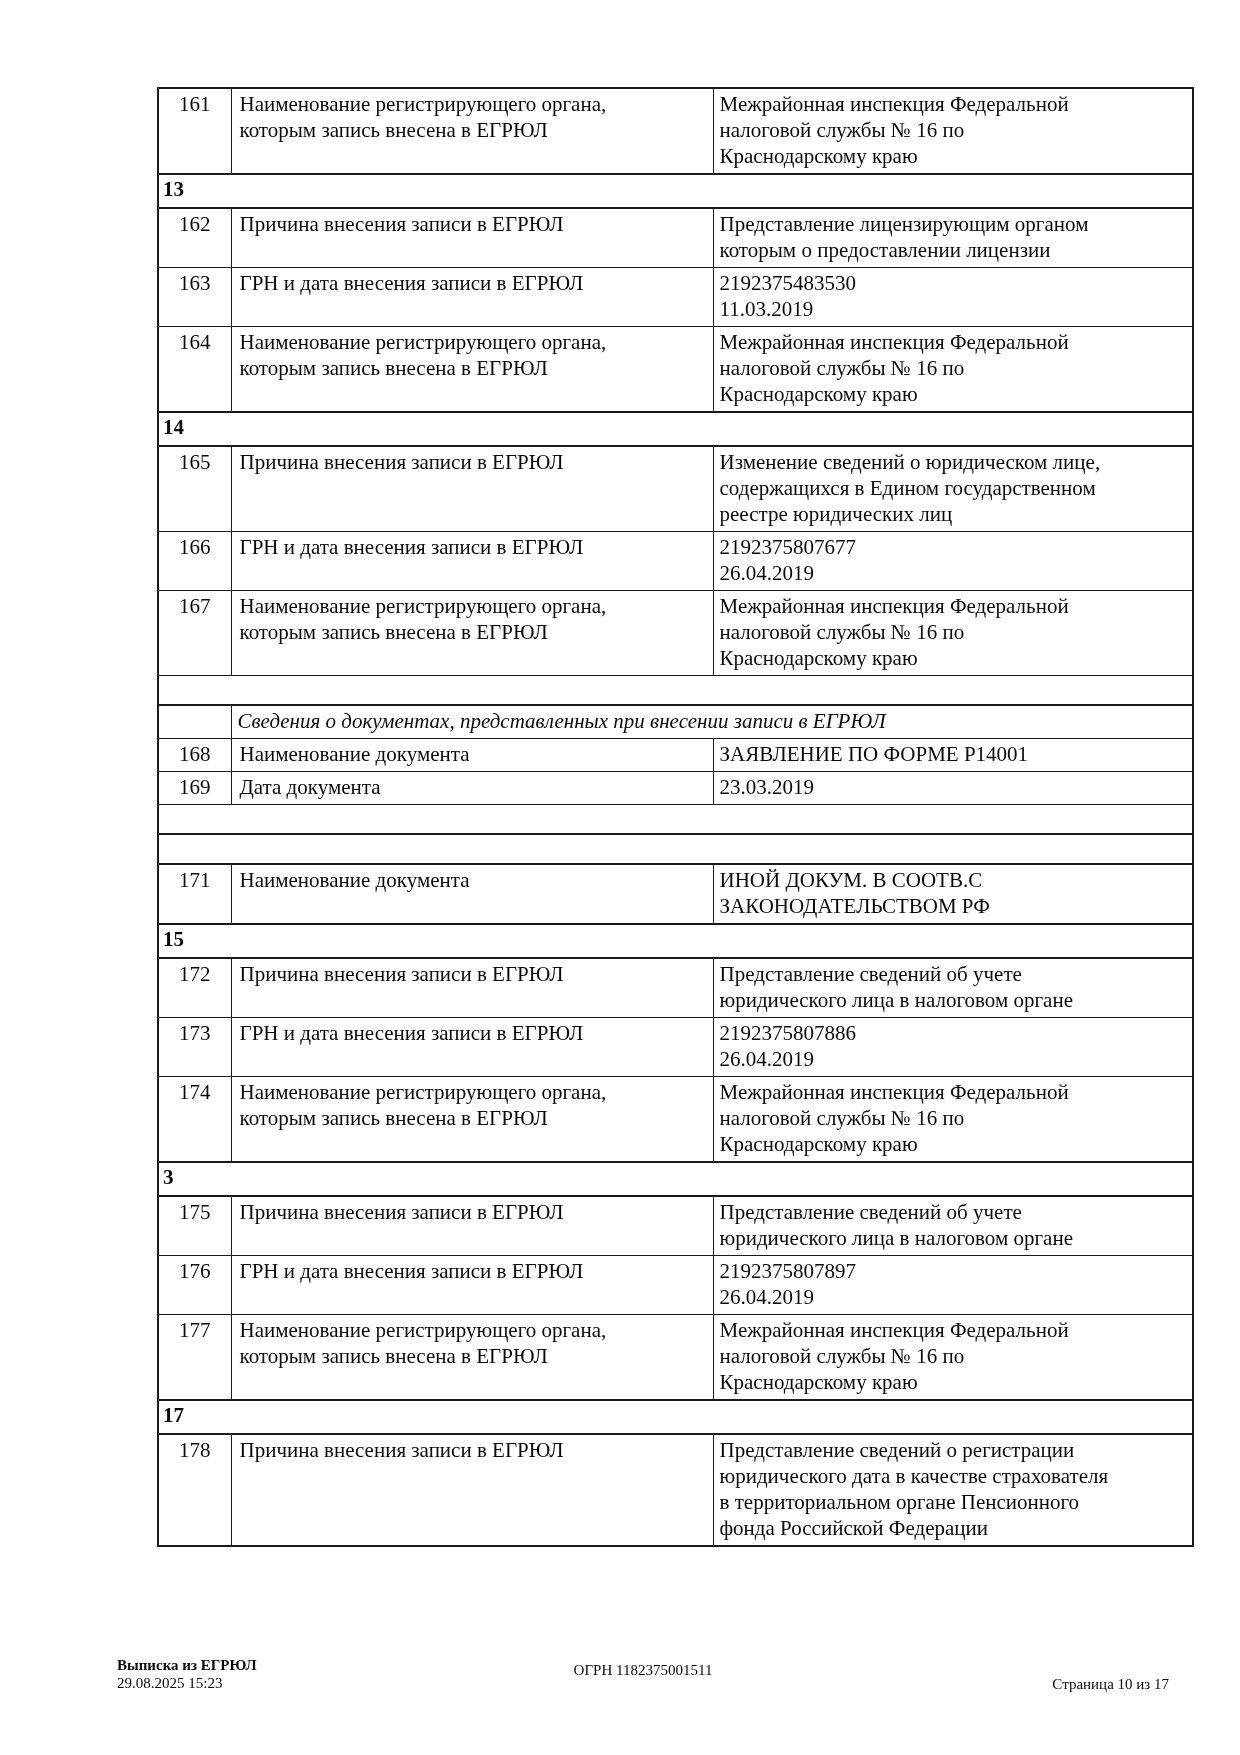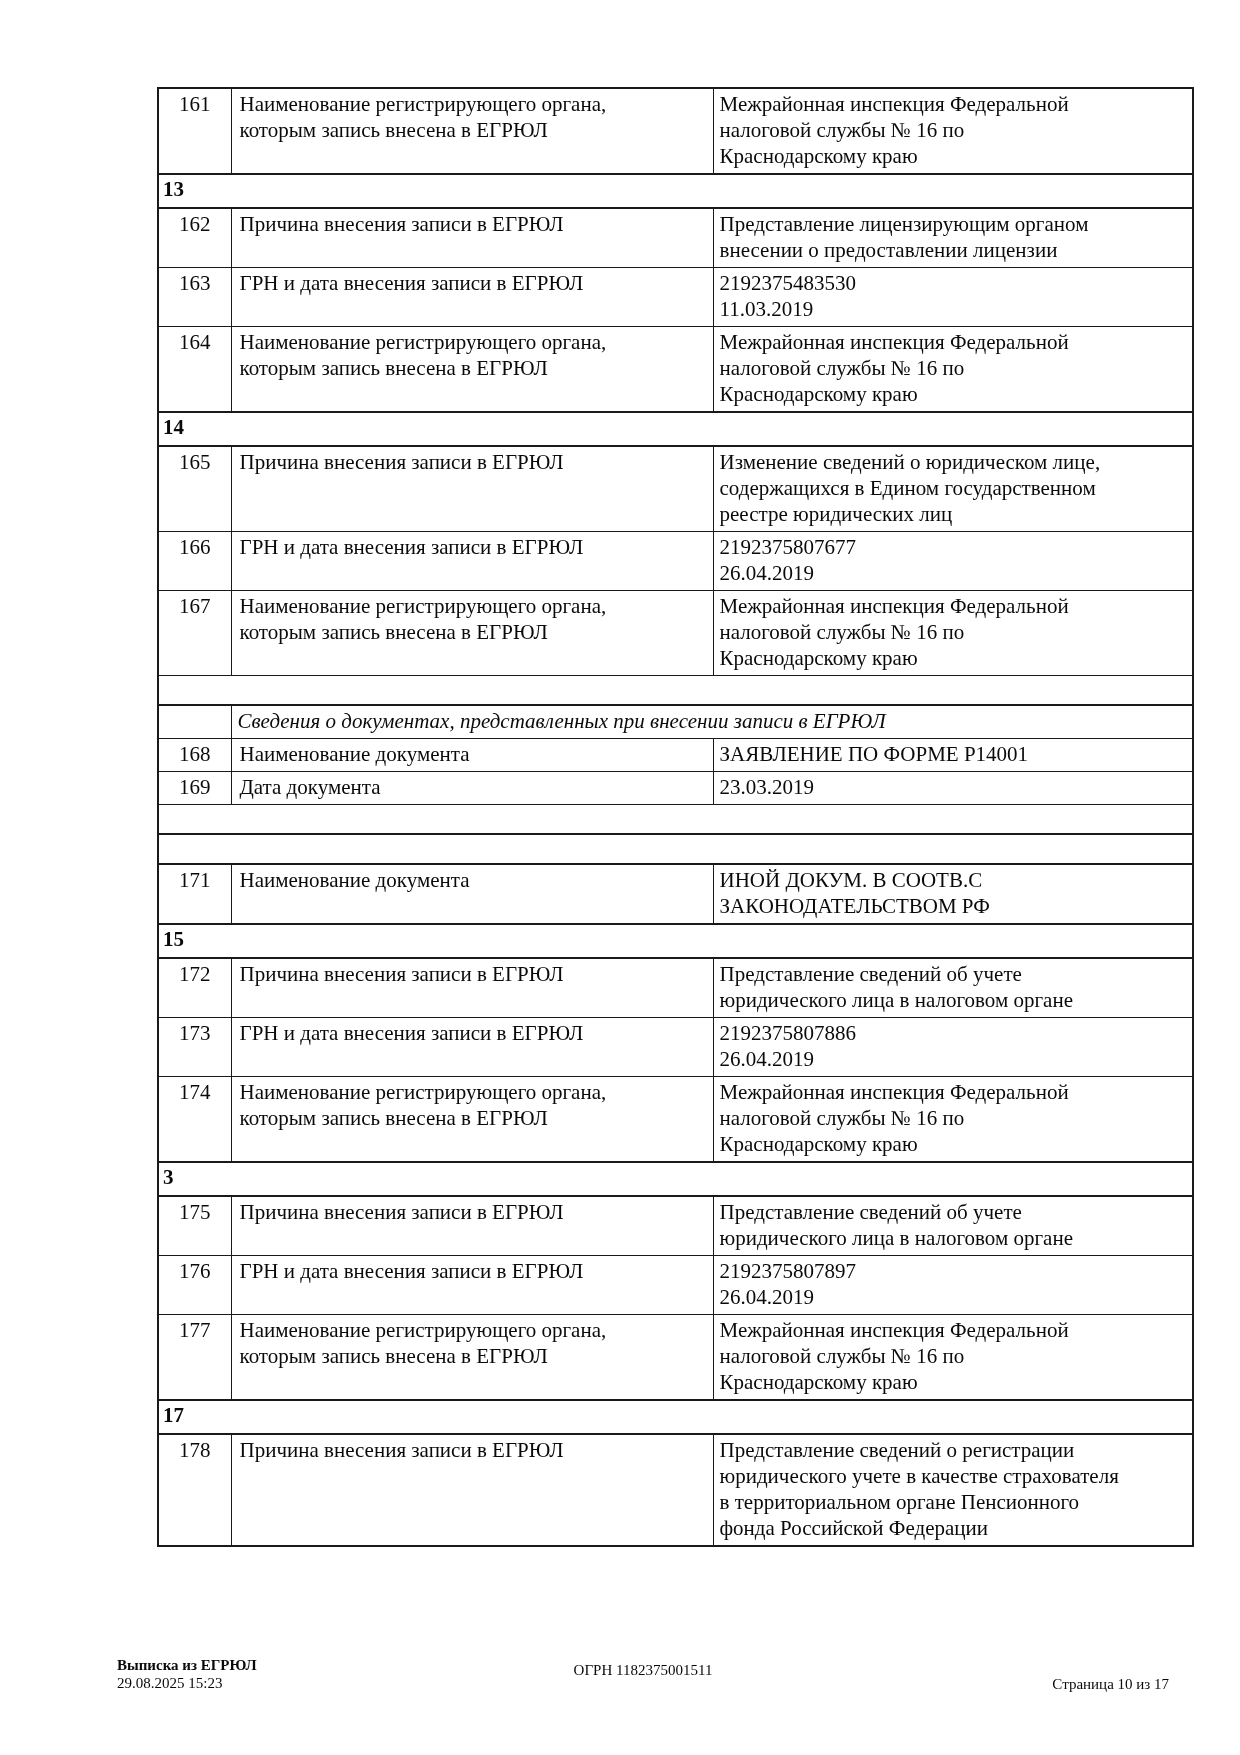--- a/index.html
+++ b/index.html
@@ -101,21 +101,21 @@
         <tr class="row-section">
           <td class="cell-section" colspan="3">13</td>
         </tr>
         <tr class="row-data">
           <td class="cell-num">162</td>
           <td class="cell-label">
             <div class="cell-line">Причина внесения записи в ЕГРЮЛ</div>
           </td>
           <td class="cell-value">
             <div class="cell-line">Представление лицензирующим органом</div>
-            <div class="cell-line">внесении о предоставлении лицензии</div>
+            <div class="cell-line">которым о предоставлении лицензии</div>
           </td>
         </tr>
         <tr class="row-data">
           <td class="cell-num">163</td>
           <td class="cell-label">
             <div class="cell-line">ГРН и дата внесения записи в ЕГРЮЛ</div>
           </td>
           <td class="cell-value">
             <div class="cell-line">2192375483530</div>
             <div class="cell-line">11.03.2019</div>
@@ -283,21 +283,21 @@
         <tr class="row-section">
           <td class="cell-section" colspan="3">17</td>
         </tr>
         <tr class="row-data">
           <td class="cell-num">178</td>
           <td class="cell-label">
             <div class="cell-line">Причина внесения записи в ЕГРЮЛ</div>
           </td>
           <td class="cell-value">
             <div class="cell-line">Представление сведений о регистрации</div>
-            <div class="cell-line">юридического учете в качестве страхователя</div>
+            <div class="cell-line">юридического дата в качестве страхователя</div>
             <div class="cell-line">в территориальном органе Пенсионного</div>
             <div class="cell-line">фонда Российской Федерации</div>
           </td>
         </tr>
       </tbody>
   </table>
 
   <div class="footer">
     <div class="footer-left">
       <div class="footer-doc-title">Выписка из ЕГРЮЛ</div>

